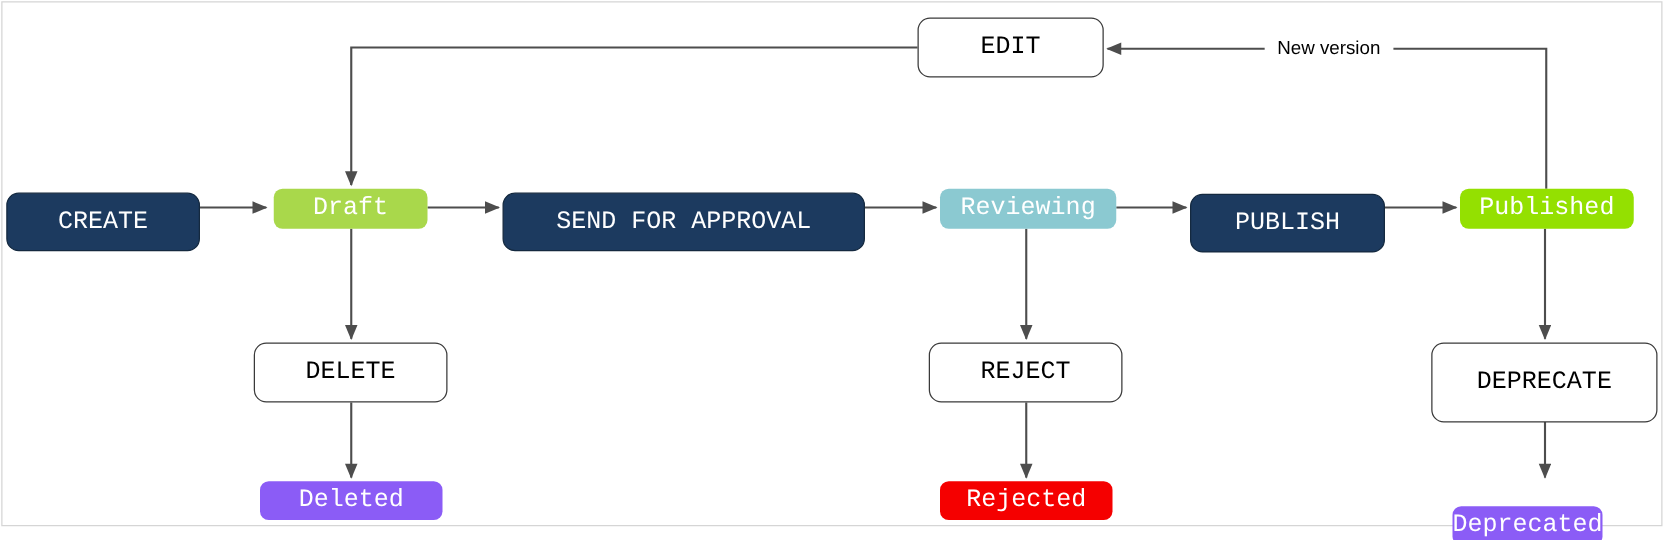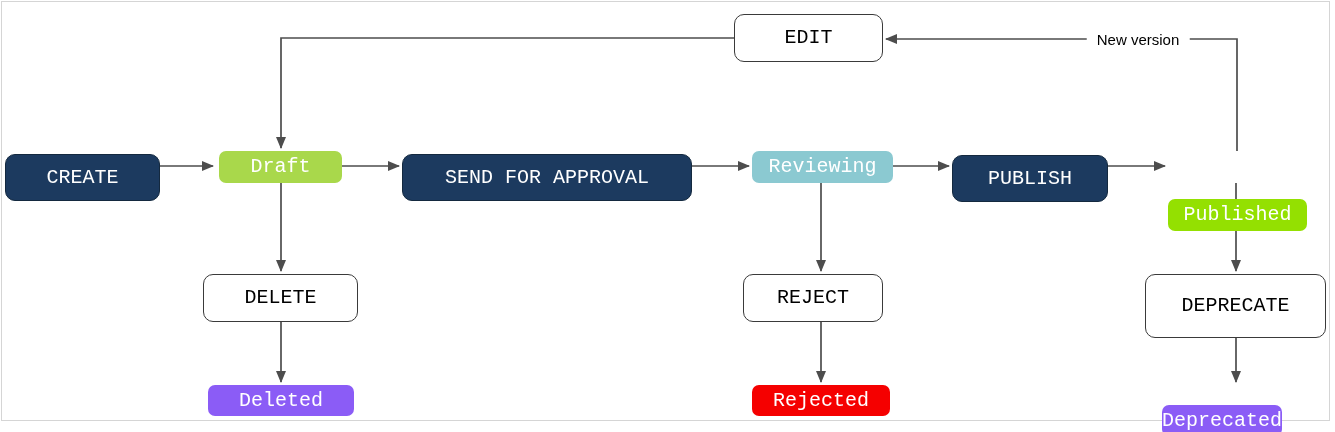--- a/index.html
+++ b/index.html
@@ -49,21 +49,21 @@
     border-radius: 10px;
     color: #000000;
   }
   .node.state {
     border-radius: 7px;
     color: #ffffff;
     border: none;
   }
   .node.state-draft      { background: #a9d84b; }
   .node.state-reviewing  { background: #8bc9d1; }
-  .node.state-published  { background: #94e001; margin-top: 48px; }
+  .node.state-published  { background: #94e001; }
   .node.state-gray       { background: #8b5cf6; }
   .node.state-red        { background: #f50000; }
   .edge-label {
     position: absolute;
     transform: translate(-50%, -50%);
     background: #ffffff;
     color: #000000;
     font-size: 15px;
     padding: 2px 10px;
     white-space: nowrap;
@@ -106,27 +106,27 @@
   <div class="node action" style="left:402px;top:142px;width:290px;height:47px">SEND FOR APPROVAL</div>
 
   <div class="node state state-reviewing" style="left:752px;top:151px;width:141px;height:32px">Reviewing</div>
 
   <div class="node action" style="left:952px;top:143px;width:156px;height:47px">PUBLISH</div>
 
   <div class="node state state-published" style="left:1168px;top:151px;width:139px;height:32px">Published</div>
 
   <div class="node outline" style="left:734px;top:14px;width:149px;height:48px">EDIT</div>
 
-  <div class="edge-label" style="left:1138px;top:39px">New version</div>
+  <div class="edge-label" style="left:1063px;top:39px">New version</div>
 
   <div class="node outline" style="left:203px;top:274px;width:155px;height:48px">DELETE</div>
 
   <div class="node state state-gray" style="left:208px;top:385px;width:146px;height:31px">Deleted</div>
 
-  <div class="node outline" style="left:743px;top:274px;width:140px;height:48px">REJECT</div>
+  <div class="node outline" style="left:743px;top:274px;width:155px;height:48px">REJECT</div>
 
   <div class="node state state-red" style="left:752px;top:385px;width:138px;height:31px">Rejected</div>
 
   <div class="node outline" style="left:1145px;top:274px;width:181px;height:64px">DEPRECATE</div>
 
   <div class="node state state-gray" style="left:1162px;top:405px;width:120px;height:31px">Deprecated</div>
 
 </div>
 
 </body></html>

